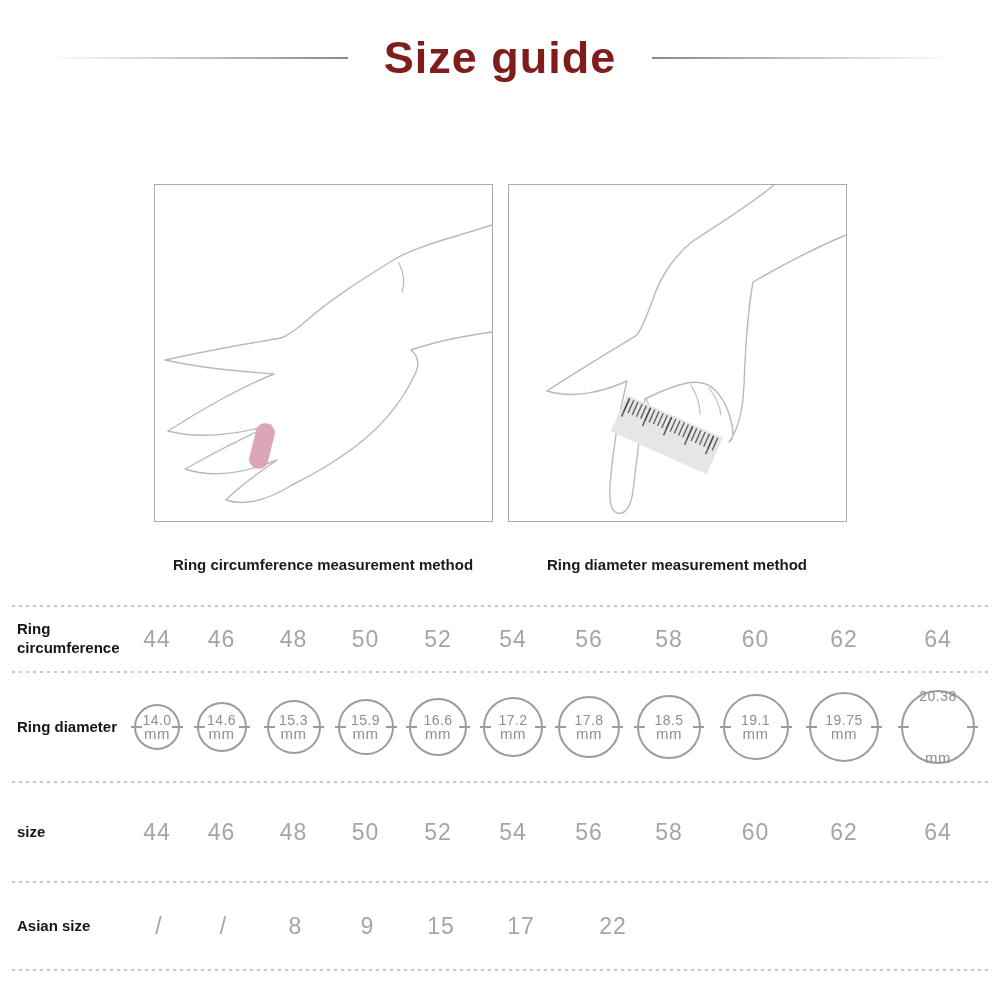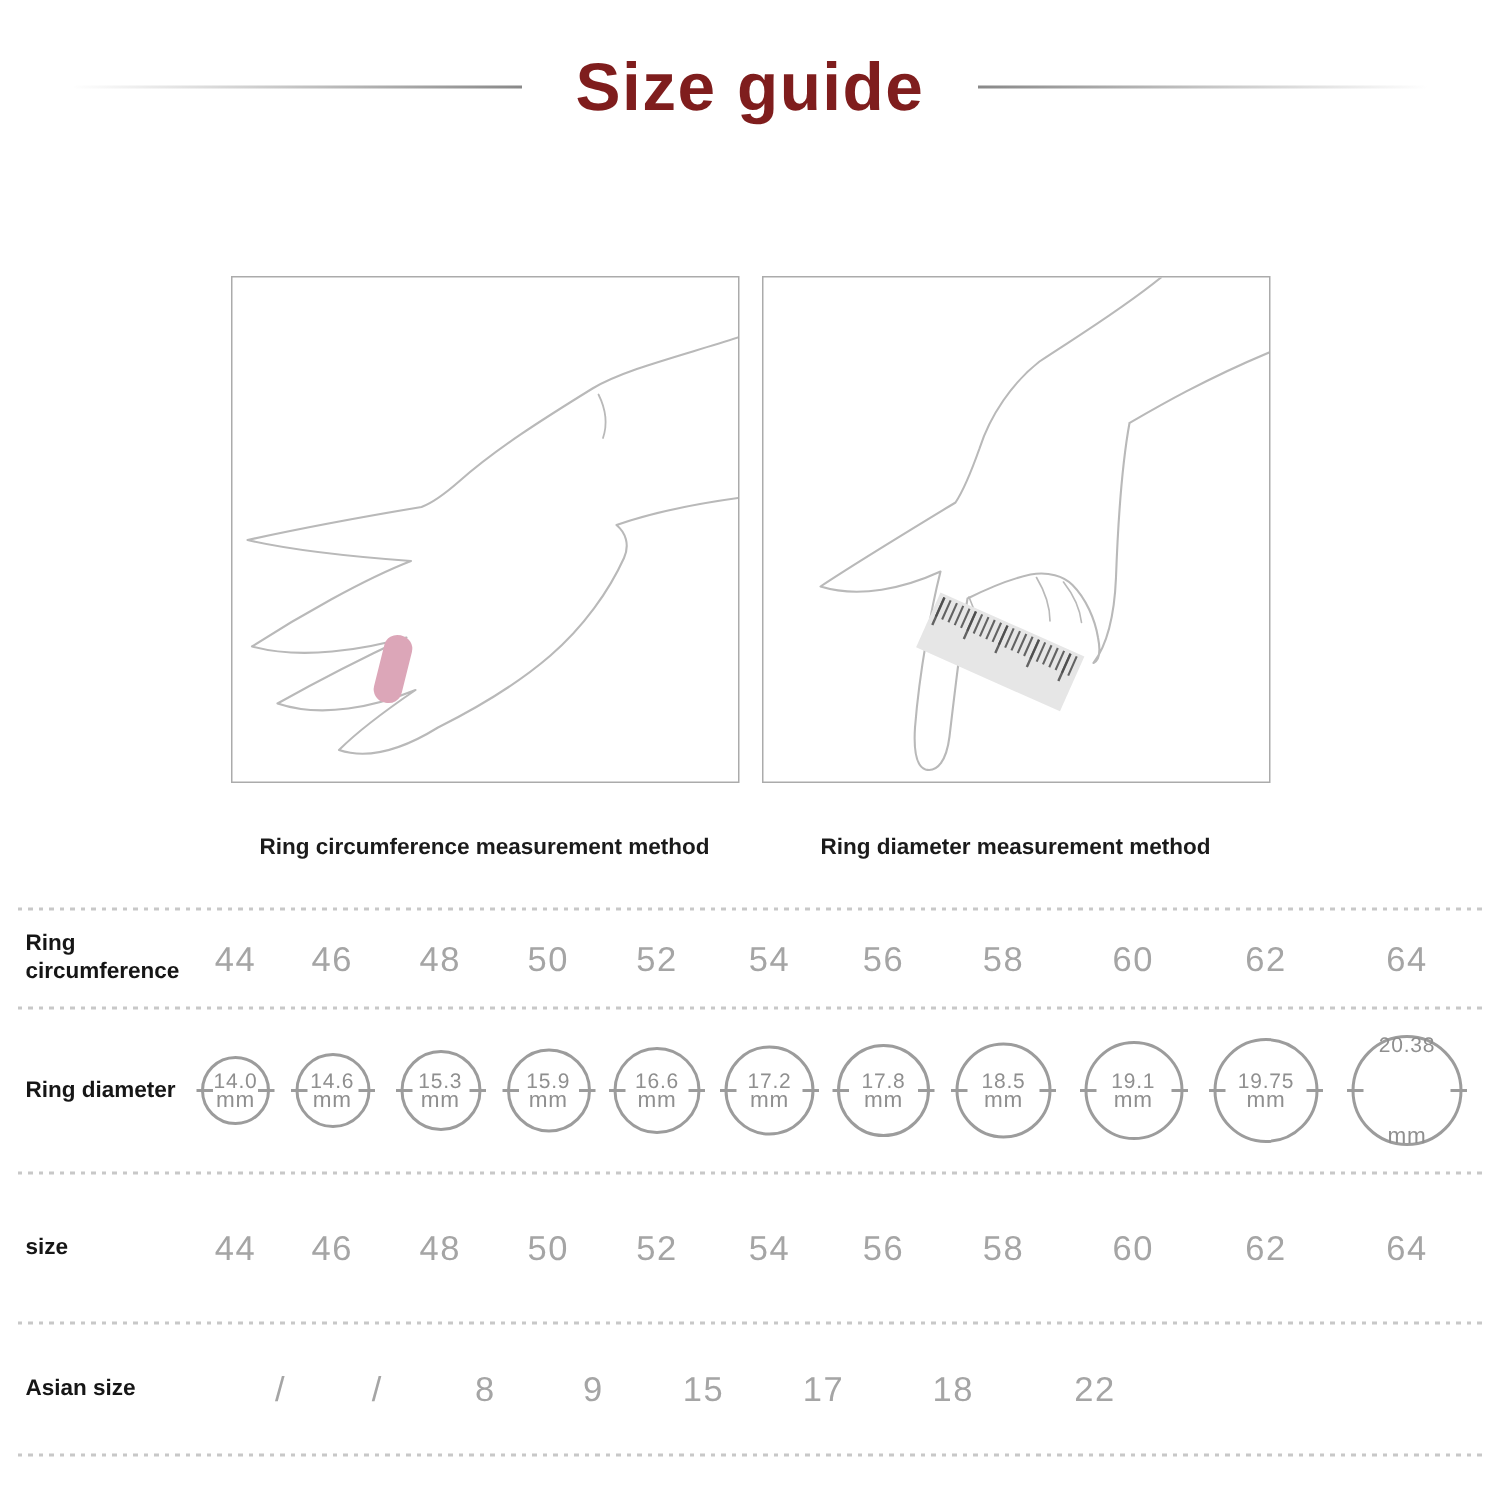--- a/index.html
+++ b/index.html
@@ -19,21 +19,21 @@
   .box svg{display:block;}
   .captions{margin-top:34px;display:flex;justify-content:center;gap:15px;}
   .caption{width:339px;text-align:center;font-size:15px;font-weight:bold;color:#1b1b1b;}
   
   .table{width:976px;margin:32px auto 0 auto;}
   .dash{height:2px;background:repeating-linear-gradient(90deg,#c8c8c8 0 3px,transparent 3px 7px);}
   .trow{display:flex;align-items:center;}
   .trow.r-circ{height:64px;}
   .trow.r-diam{height:108px;}
   .trow.r-size{height:98px;}
-  .trow.r-asian{height:86px;gap:28px;}
+  .trow.r-asian{height:86px;}
   .tlabel{width:113px;padding-left:5px;font-size:15px;font-weight:bold;color:#161616;line-height:1.25;}
   .tcells{display:flex;align-items:center;height:100%;}
   .tcell{display:flex;align-items:center;justify-content:center;height:100%;
          font-size:23px;letter-spacing:1px;color:#a5a5a5;}
   .circle{position:relative;border:2px solid #9c9c9c;border-radius:50%;box-sizing:border-box;
           display:flex;flex-direction:column;align-items:center;justify-content:center;
           color:#8f8f8f;}
   .circle::before,.circle::after{content:'';position:absolute;top:50%;margin-top:-1px;width:11px;height:2px;background:#9c9c9c;}
   .circle::before{left:-5px;}
   .circle::after{right:-5px;}
@@ -189,20 +189,19 @@
     <div class="dash"></div>
     <div class="trow r-asian">
       <div class="tlabel">Asian size</div>
       <div class="tcells">
           <div class="tcell" style="width: 58px;">/</div>
           <div class="tcell" style="width: 71px;">/</div>
           <div class="tcell" style="width: 73px;">8</div>
           <div class="tcell" style="width: 71px;">9</div>
           <div class="tcell" style="width: 76px;">15</div>
           <div class="tcell" style="width: 84px;">17</div>
-          <div class="tcell" style="width: 89px;">18</div>
           <div class="tcell" style="width: 100px;">22</div>
         </div>
     </div>
     <div class="dash"></div>
   </div>
 
 </div>
 
 </body></html>

